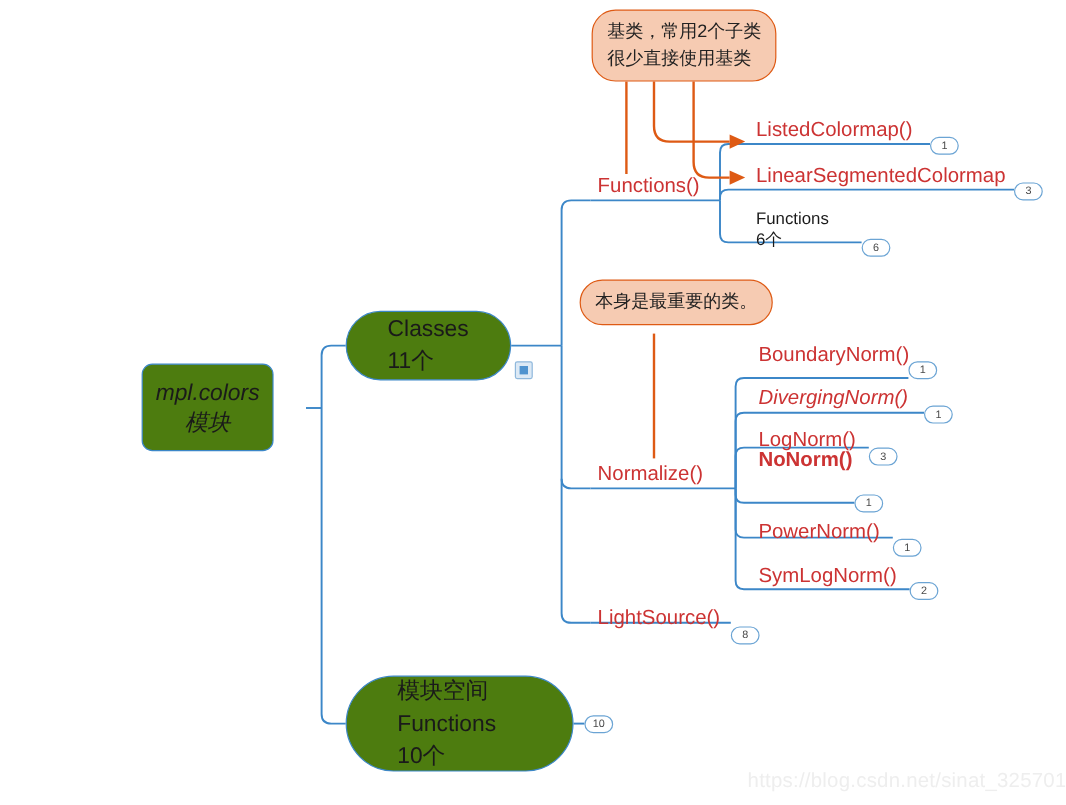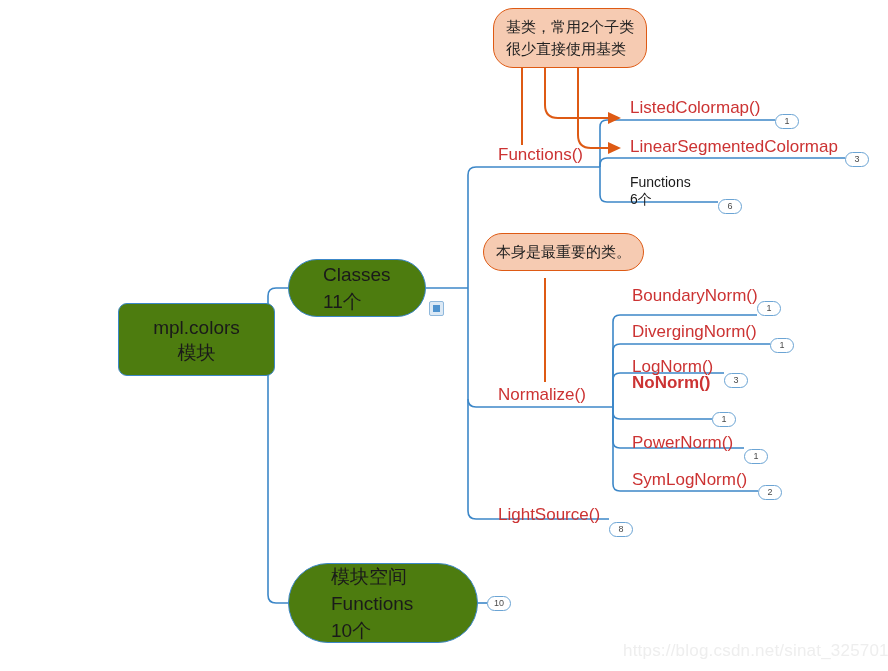--- a/index.html
+++ b/index.html
@@ -158,21 +158,21 @@
     <path d="M545 68 L545 105 Q545 118 558 118 L608 118" fill="none" stroke="#de5a14" stroke-width="2"></path>
     <polygon points="608,112 621,118 608,124" fill="#de5a14"></polygon>
     <path d="M578 68 L578 135 Q578 148 591 148 L608 148" fill="none" stroke="#de5a14" stroke-width="2"></path>
     <polygon points="608,142 621,148 608,154" fill="#de5a14"></polygon>
 
     <path d="M522 68 L522 145" fill="none" stroke="#de5a14" stroke-width="2"></path>
 
     <path d="M545 278 L545 382" fill="none" stroke="#de5a14" stroke-width="2"></path>
   </svg>
 
-  <div class="node node-root" style="left:118px; top:303px; width:157px; height:73px;">
+  <div class="node node-root" style="left:118px; top:303px; width:110px; height:73px;font-style:italic;">
     <span class="line">mpl.colors</span>
     <span class="line">模块</span>
   </div>
 
   <div class="node node-pill" style="left:288px; top:259px; width:138px; height:58px;">
     <span class="line">Classes</span>
     <span class="line">11个</span>
   </div>
   <div class="note-icon" style="left:429px; top:301px;">
     <i></i>
@@ -200,21 +200,21 @@
 
   <div class="leaf dark" style="left:630px; top:174px;">
     <span>Functions</span><br>
     <span>6个</span>
   </div>
   <div class="badge" style="left:718px; top:199px;">6</div>
 
   <div class="leaf" style="left:632px; top:286px;">BoundaryNorm()</div>
   <div class="badge" style="left:757px; top:301px;">1</div>
 
-  <div class="leaf" style="left:632px; top:322px;">DivergingNorm()</div>
+  <div class="leaf" style="left:632px; top:322px;font-style:italic;">DivergingNorm()</div>
   <div class="badge" style="left:770px; top:338px;">1</div>
 
   <div class="leaf" style="left:632px; top:357px;">LogNorm()</div>
   <div class="badge" style="left:724px; top:373px;">3</div>
 
   <div class="leaf" style="left:632px; top:373px;font-weight:bold;">NoNorm()</div>
   <div class="badge" style="left:712px; top:412px;">1</div>
 
   <div class="leaf" style="left:632px; top:433px;">PowerNorm()</div>
   <div class="badge" style="left:744px; top:449px;">1</div>

